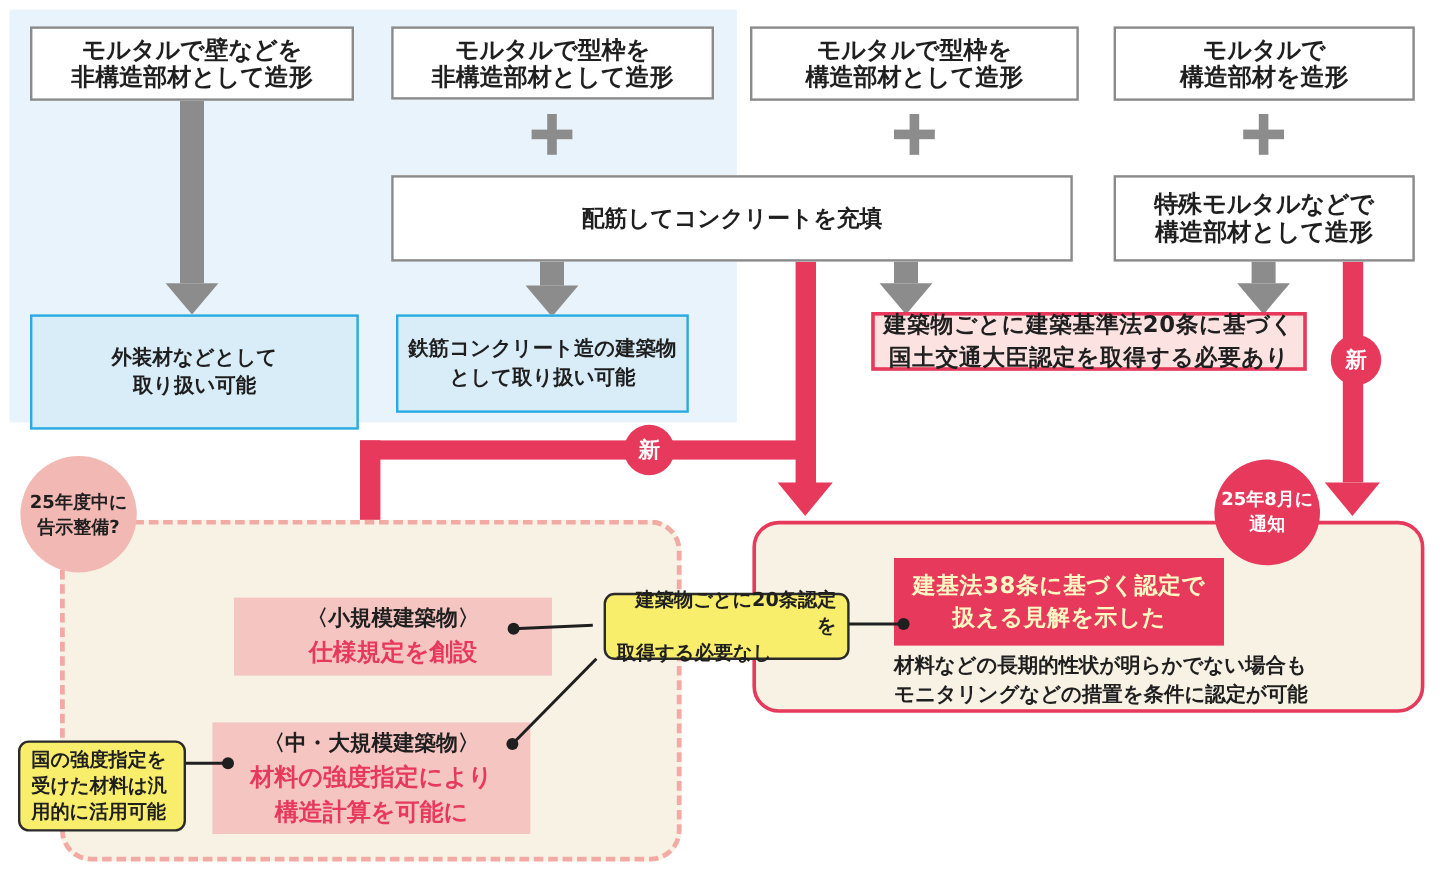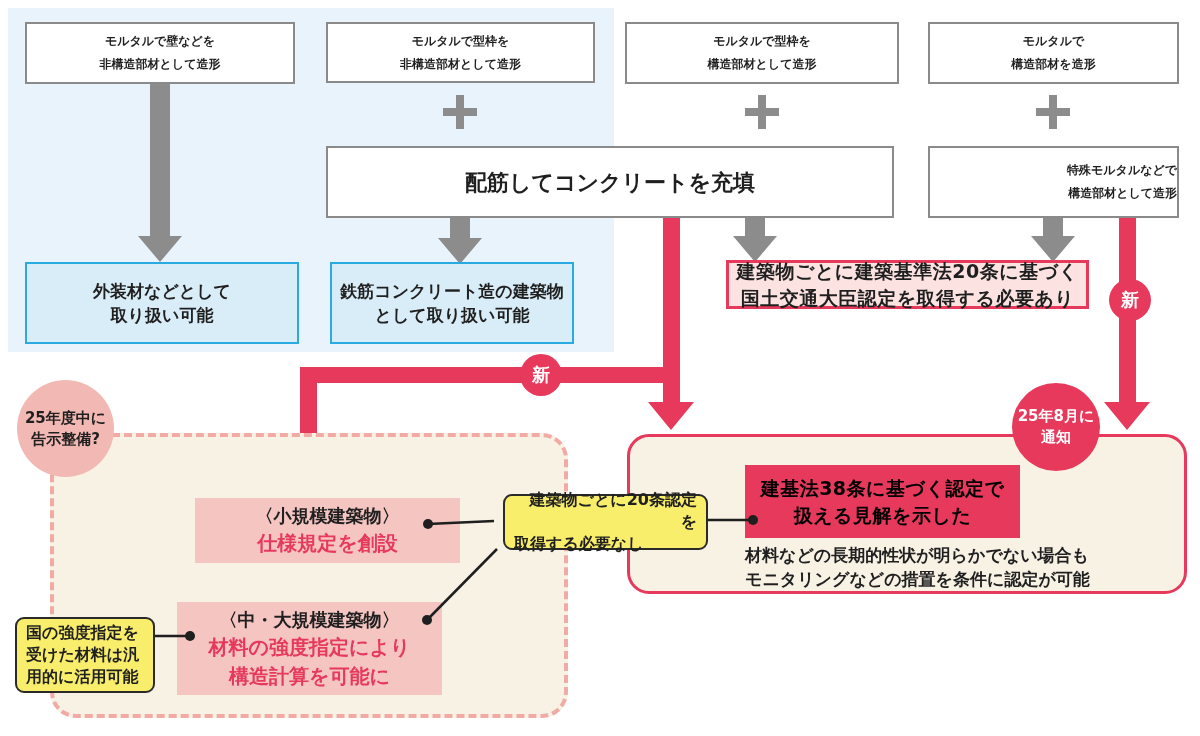--- a/index.html
+++ b/index.html
@@ -6,35 +6,35 @@
     --panel:#e9f3fb; --boxborder:#8a8a8a; --gray:#8c8c8c; --crimson:#e6395b;
     --certfill:#fce3e2; --blueborder:#29aae1; --bluefill:#d9edf8; --beige:#f8f2e5;
     --dash:#f1aba4; --pinkbox:#f5c5c2; --pinkbubble:#f2b8b3; --yellow:#f9ee6b; --dark:#1f1f1f;
   }
   html,body{margin:0;padding:0;}
   body{font-family:"DejaVu Sans",sans-serif;background:#fff;}
   .stage{position:relative;width:1200px;height:736px;background:#fff;overflow:hidden;font-weight:bold;color:var(--dark);}
   .abs{position:absolute;box-sizing:border-box;}
   .ln{display:block;}
   .center{display:flex;flex-direction:column;align-items:center;justify-content:center;text-align:center;}
-  .wbox{background:#fff;border:2px solid var(--boxborder);font-size:12px;line-height:23px;}
+  .wbox{background:#fff;border:2px solid var(--boxborder);font-size:20px;line-height:23px;}
   .bluebox{background:var(--bluefill);border:2px solid var(--blueborder);font-size:17px;line-height:24px;}
   .certbox{background:var(--certfill);border:3px solid var(--crimson);font-size:19px;line-height:27px;letter-spacing:.5px;}
   .shaft{background:var(--gray);}
   .rshaft{background:var(--crimson);}
   .head{width:0;height:0;border-left:22px solid transparent;border-right:22px solid transparent;border-top:26px solid var(--gray);}
   .rhead{width:0;height:0;border-left:23px solid transparent;border-right:23px solid transparent;border-top:28px solid var(--crimson);}
   .plusbar{background:var(--gray);}
   .pinkcircle{background:var(--pinkbubble);border-radius:50%;font-size:15px;line-height:21px;}
   .redcircle{background:var(--crimson);border-radius:50%;color:#fff;}
   .dashedbox{background:var(--beige);border:4px dashed var(--dash);border-radius:26px;}
   .solidbox{background:var(--beige);border:3px solid var(--crimson);border-radius:22px;}
   .pbox{background:var(--pinkbox);font-size:18px;line-height:26px;}
   .pbox .red{color:var(--crimson);font-size:20px;line-height:29px;}
-  .redbox{background:var(--crimson);color:#000000;font-size:19px;line-height:27px;letter-spacing:.5px;}
+  .redbox{background:var(--crimson);color:#fef9c3;font-size:19px;line-height:27px;letter-spacing:.5px;}
   .callout{background:var(--yellow);border:2.5px solid #2a2a2a;border-radius:9px;font-size:16px;line-height:22px;padding:5px 9px;}
   .note{font-size:17px;line-height:24px;}
   svg.wire{position:absolute;left:0;top:0;pointer-events:none;}
 </style>
 </head>
 <body>
 
 <div class="stage">
 
   <div class="abs" style="left:8px;top:8px;width:606px;height:344px;background:var(--panel);"></div>
@@ -82,29 +82,29 @@
     </div>
   <div class="abs wbox center" style="left:625px;top:22px;width:274px;height:62px;">
       <span class="ln">モルタルで型枠を</span>
       <span class="ln">構造部材として造形</span>
     </div>
   <div class="abs wbox center" style="left:928px;top:22px;width:251px;height:62px;">
       <span class="ln">モルタルで</span>
       <span class="ln">構造部材を造形</span>
     </div>
 
-  <div class="abs wbox center" style="left:326px;top:146px;width:568px;height:72px;font-size:22px;">
+  <div class="abs wbox center" style="left:326px;top:146px;width:568px;height:72px;font-size:19px;">
       <span class="ln">配筋してコンクリートを充填</span>
     </div>
-  <div class="abs wbox center" style="left:928px;top:146px;width:251px;height:72px;align-items:flex-end;">
+  <div class="abs wbox center" style="left:928px;top:146px;width:251px;height:72px;">
       <span class="ln">特殊モルタルなどで</span>
       <span class="ln">構造部材として造形</span>
     </div>
 
-  <div class="abs bluebox center" style="left:25px;top:262px;width:274px;height:82px;">
+  <div class="abs bluebox center" style="left:25px;top:262px;width:274px;height:96px;">
       <span class="ln">外装材などとして</span>
       <span class="ln">取り扱い可能</span>
     </div>
   <div class="abs bluebox center" style="left:330px;top:262px;width:244px;height:82px;">
       <span class="ln">鉄筋コンクリート造の建築物</span>
       <span class="ln">として取り扱い可能</span>
     </div>
 
   <div class="abs certbox center" style="left:726px;top:260px;width:363px;height:49px;">
       <span class="ln">建築物ごとに建築基準法20条に基づく</span>

